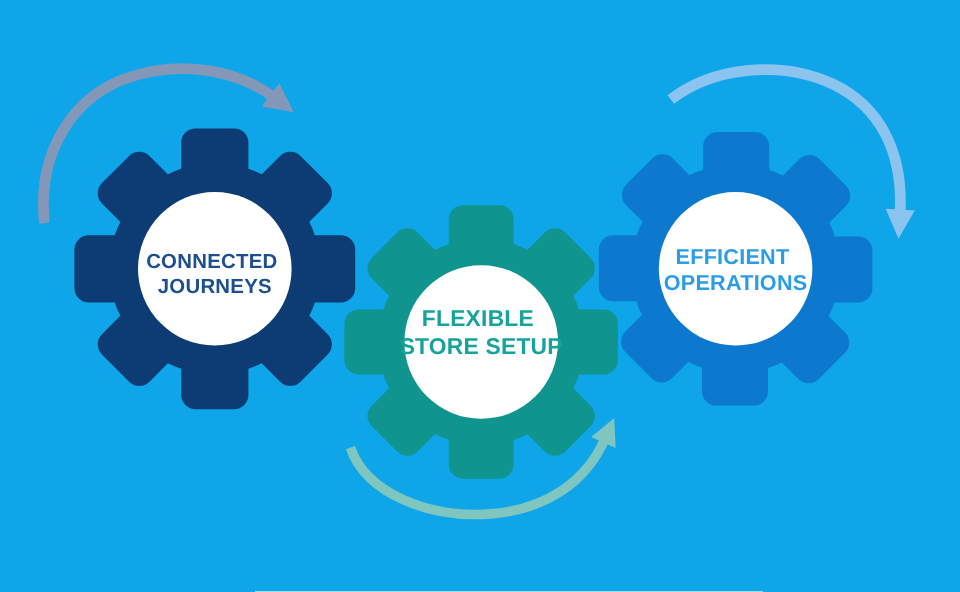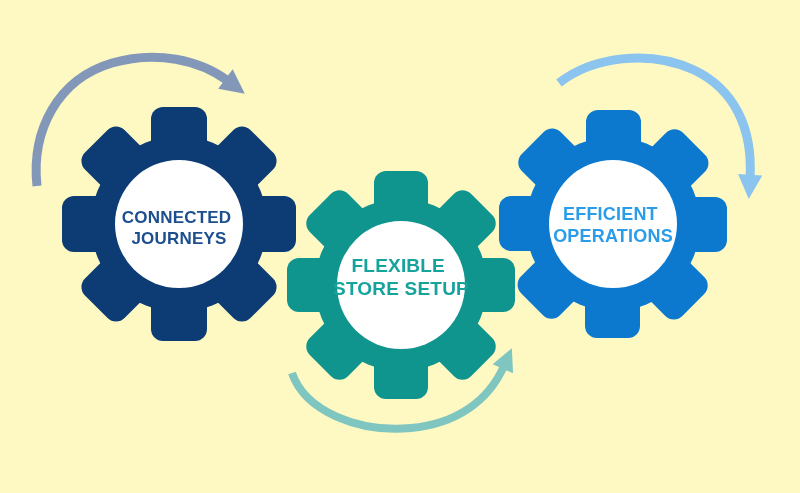--- a/index.html
+++ b/index.html
@@ -5,21 +5,21 @@
   html, body {
     margin: 0;
     padding: 0;
     background: #ffffff;
     font-family: "Liberation Sans", sans-serif;
   }
   .canvas-wrap {
     position: relative;
     width: 800px;
     height: 493px;
-    background: #fef9c3;
+    background: #0ea5e9;
     overflow: hidden;
   }
   svg { display: block; }
   text.gear-label {
     font-family: "Liberation Sans", sans-serif;
     font-weight: bold;
     text-anchor: middle;
     letter-spacing: 0.2px;
   }
   .label-left   { font-size: 17px; }

